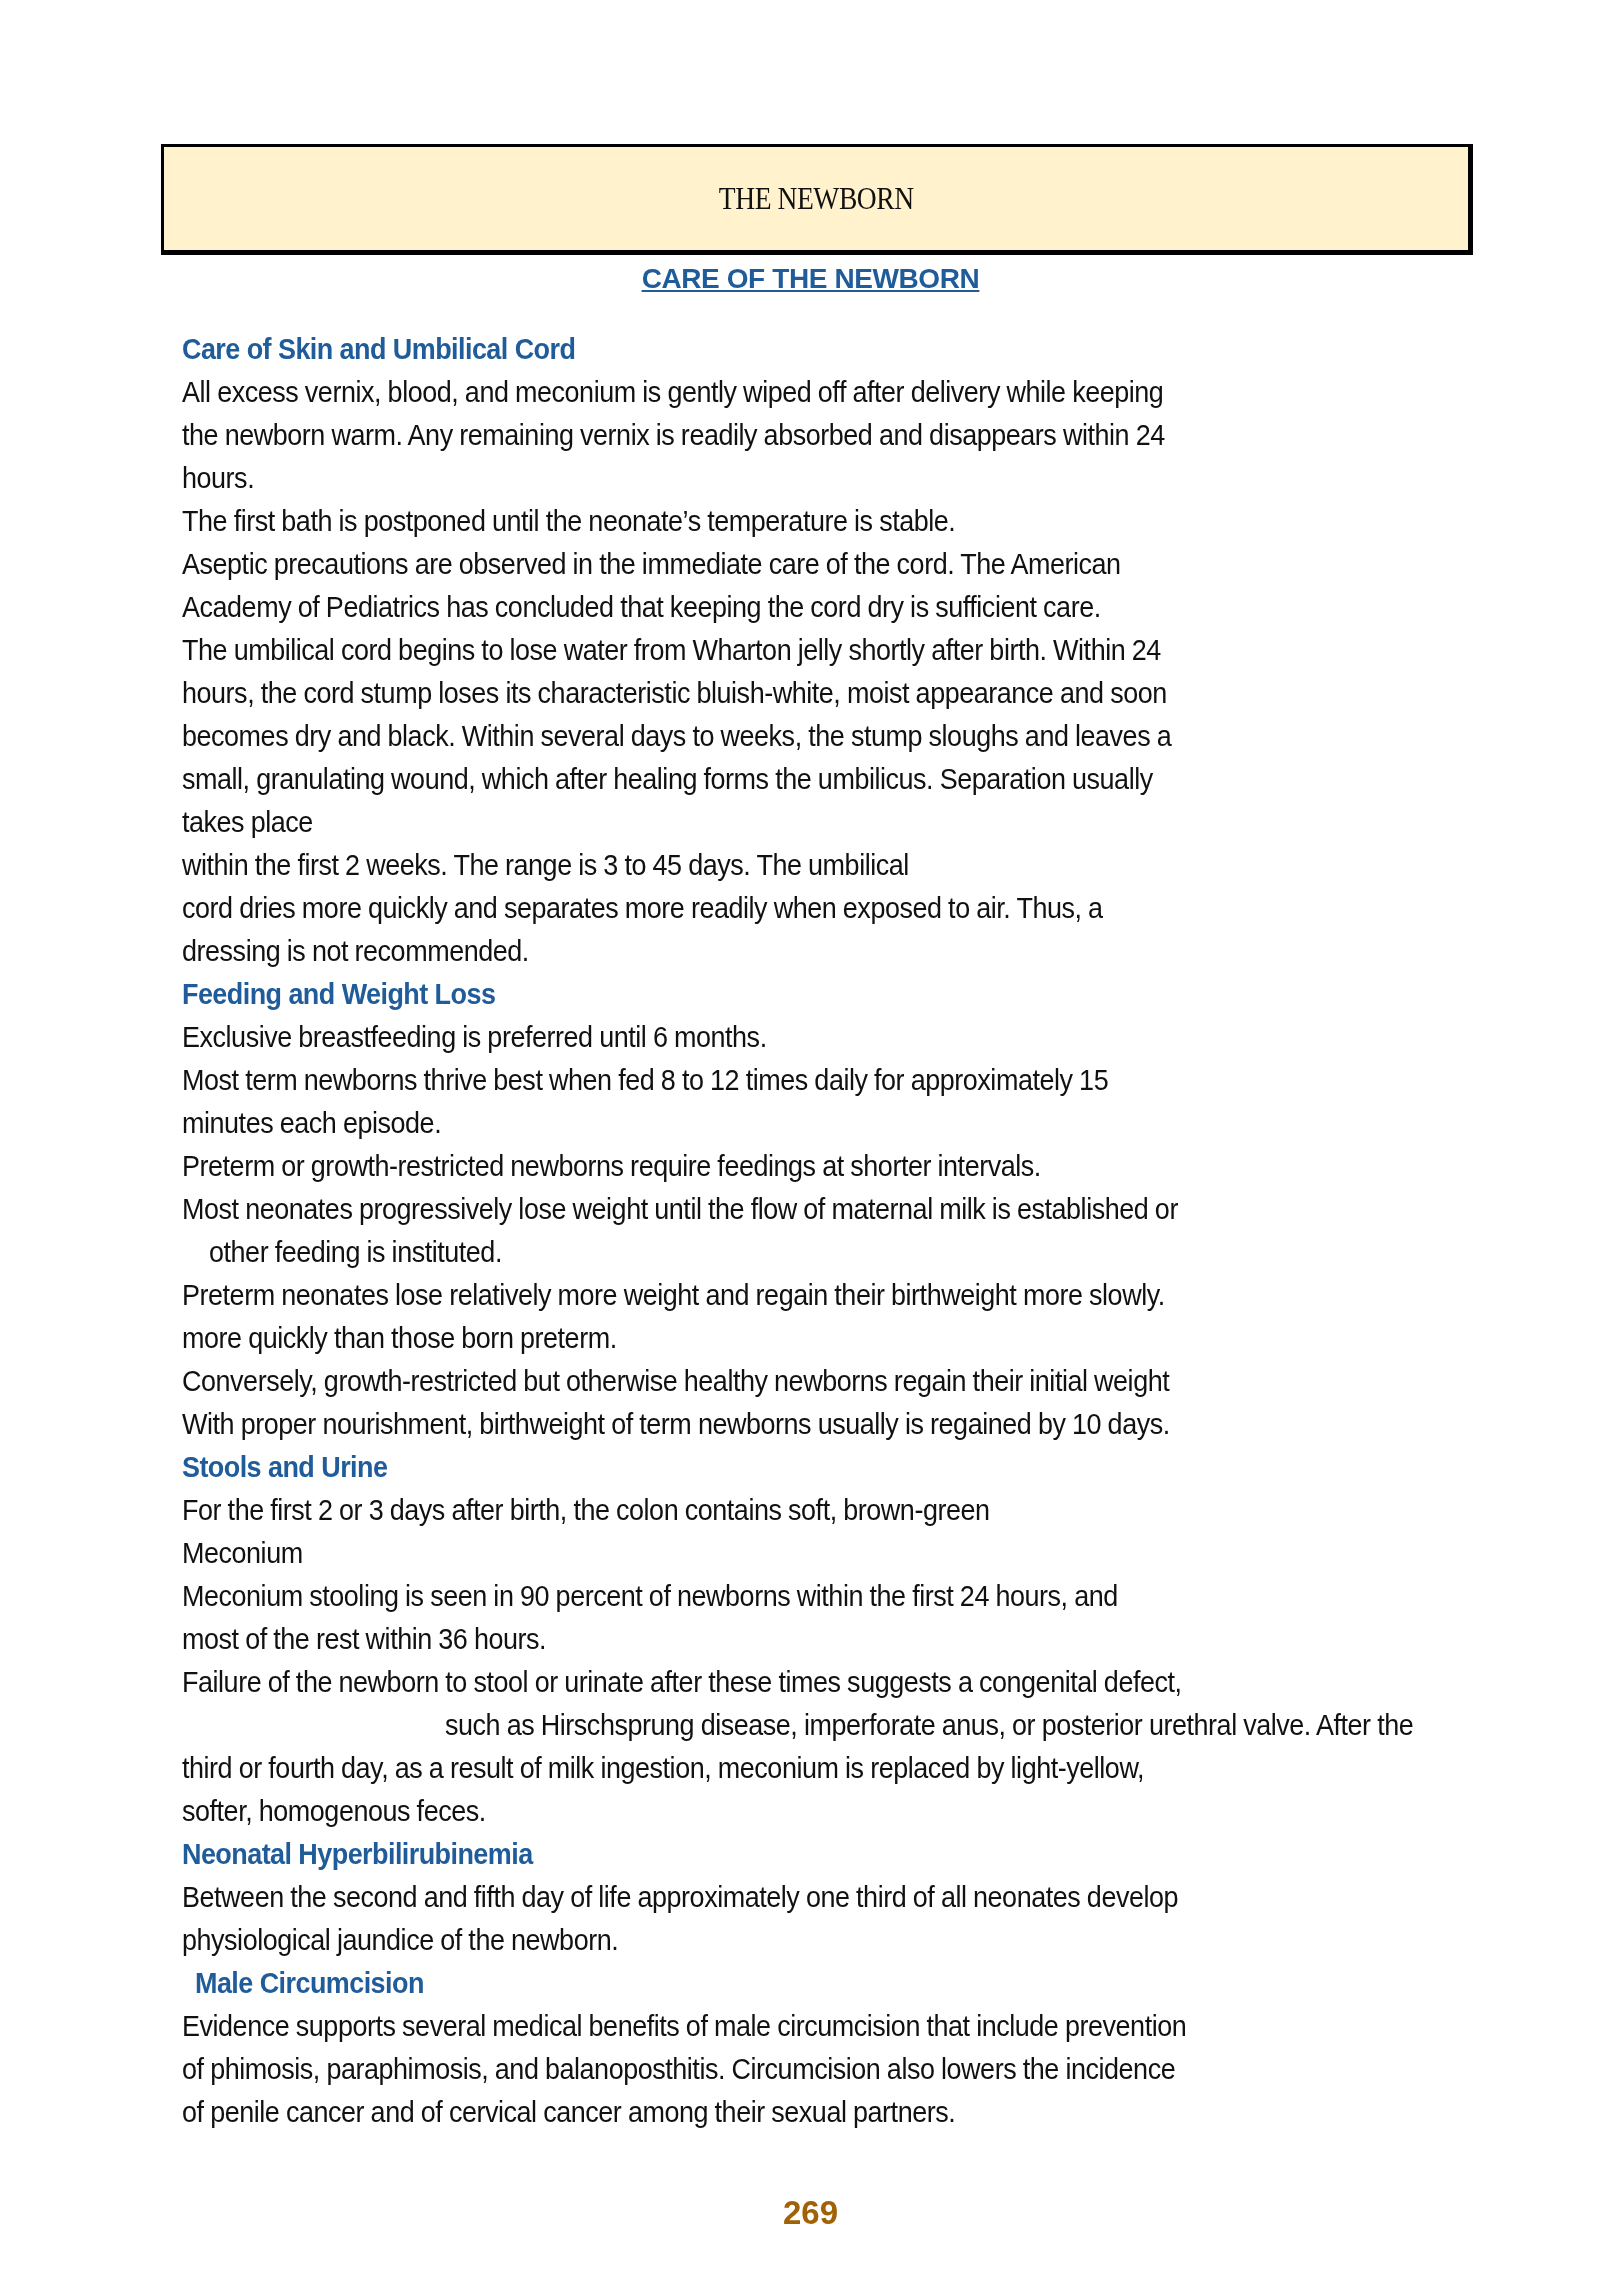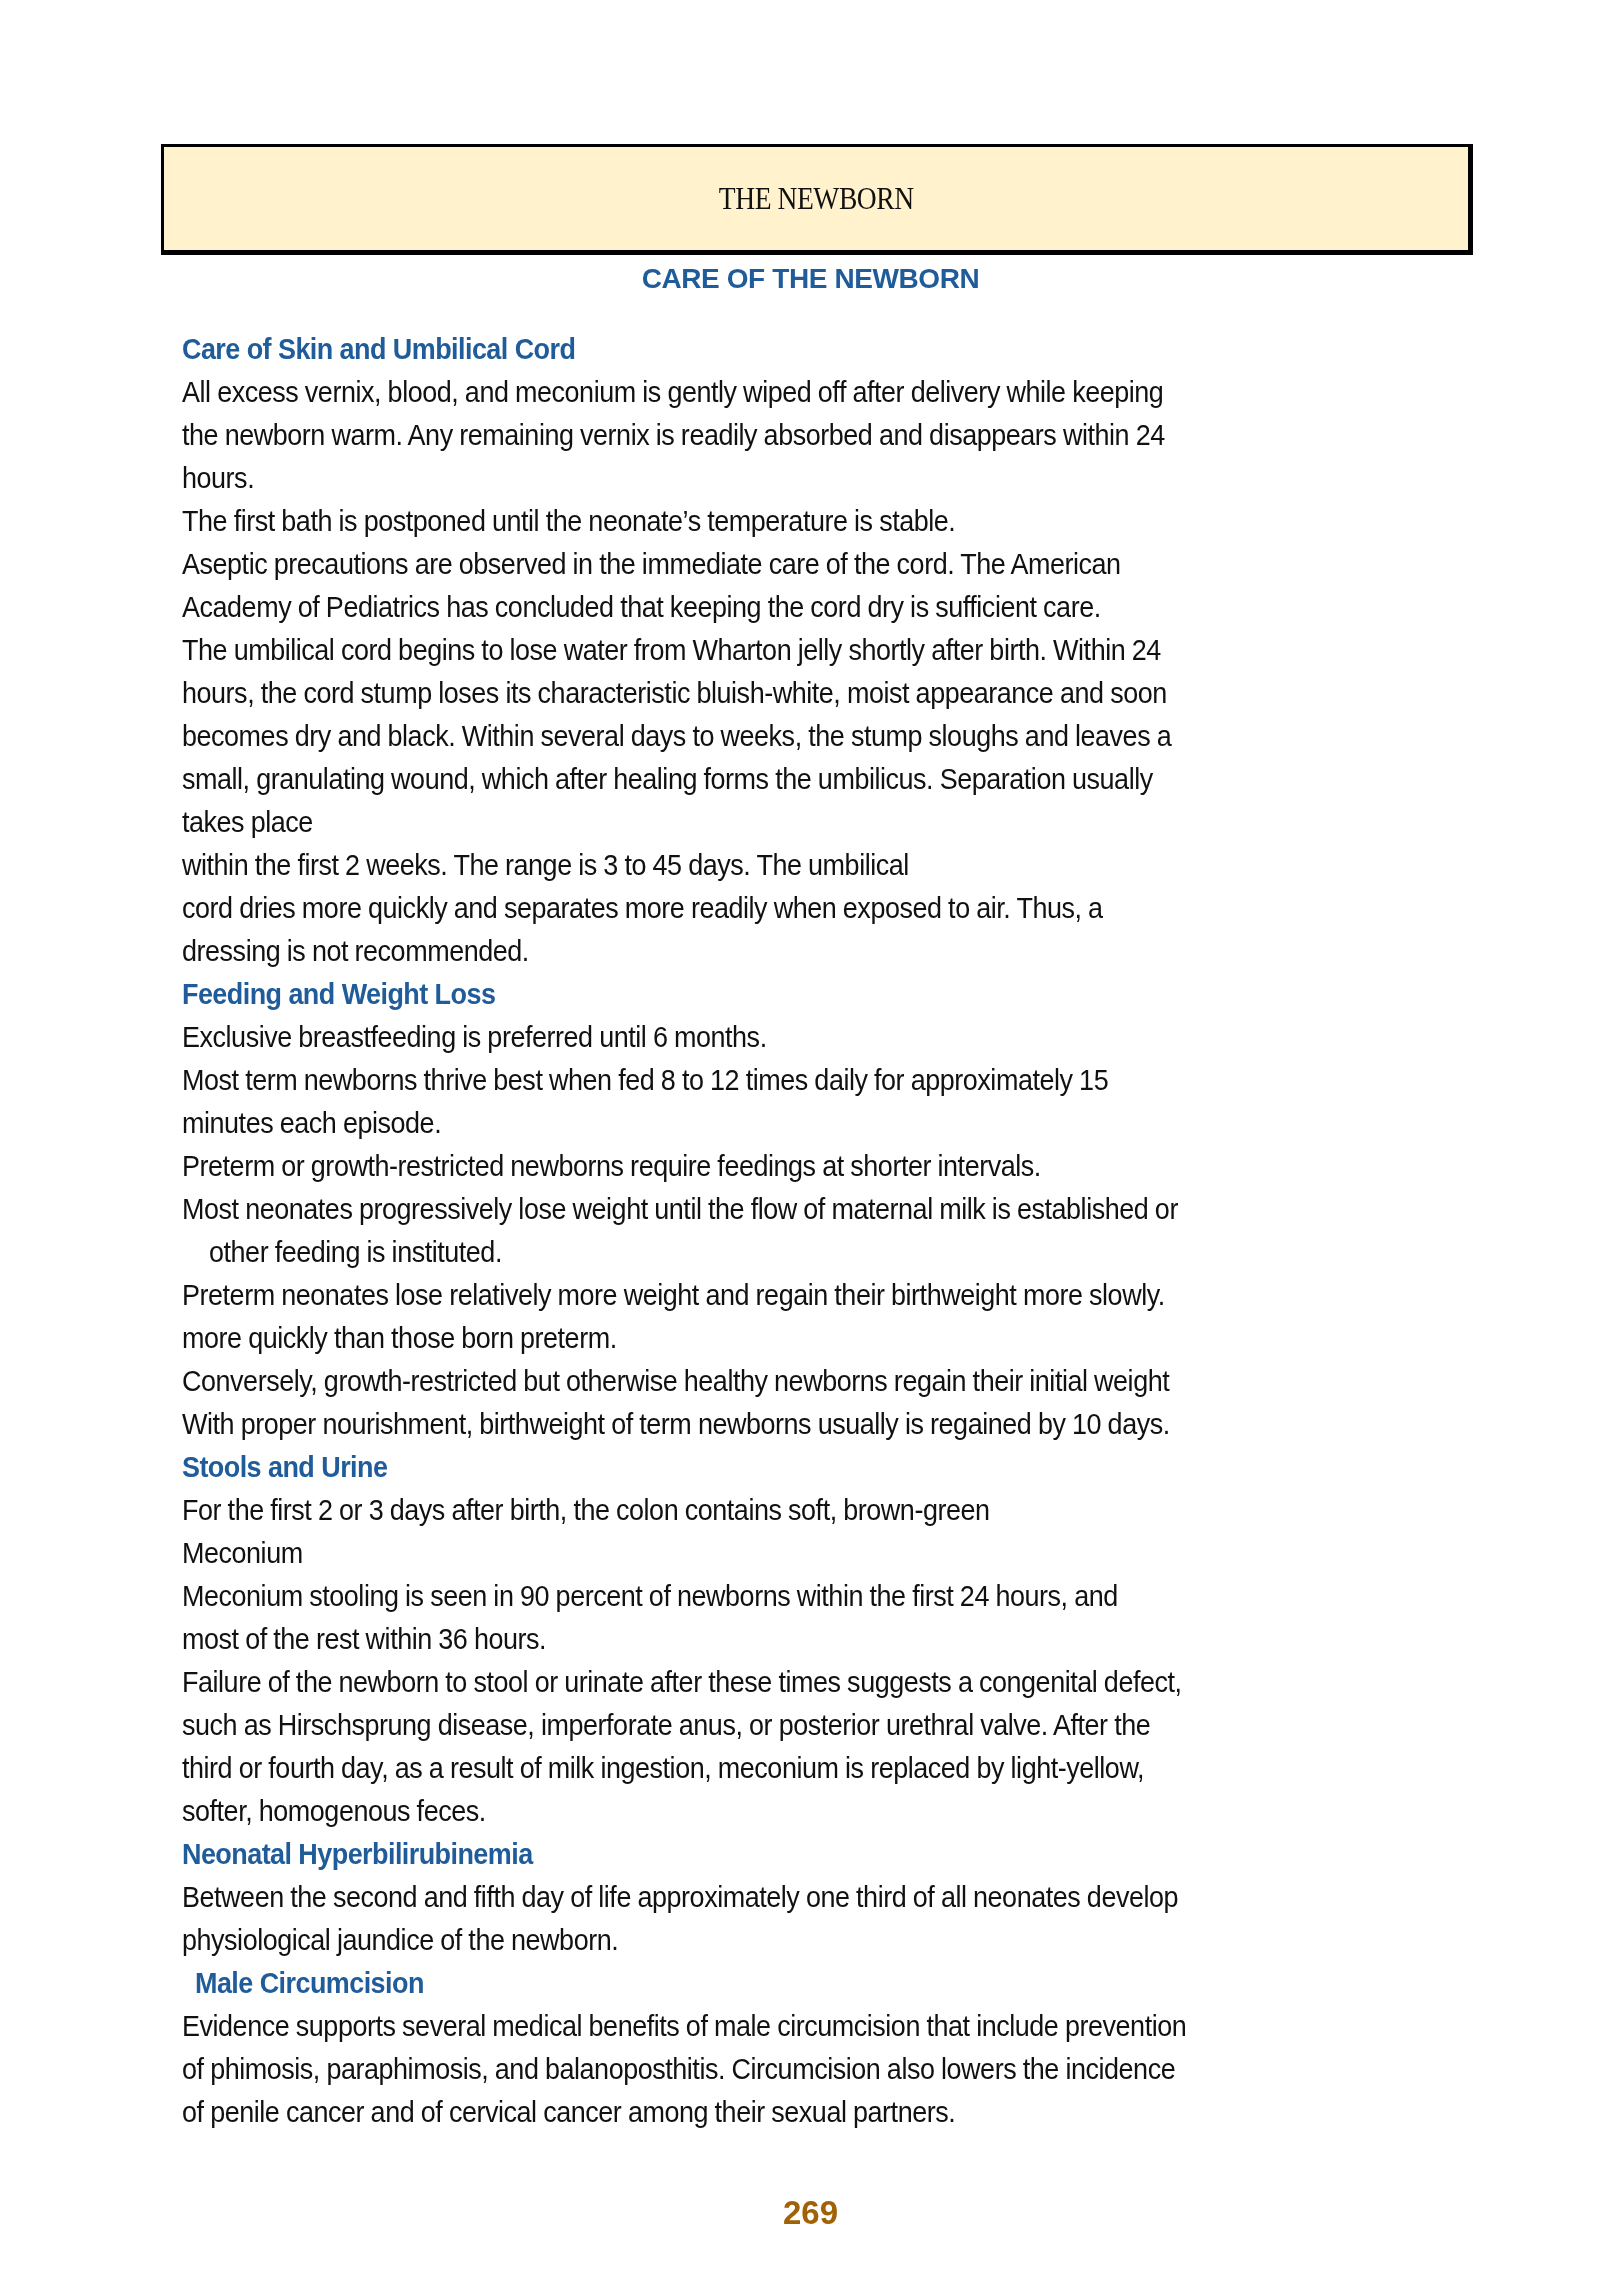--- a/index.html
+++ b/index.html
@@ -12,21 +12,21 @@
     border-right: 5.9px solid #000; border-bottom: 5.9px solid #000;
     display: flex; align-items: center; justify-content: center;
   }
   .chapter-title {
     font-family: "Liberation Serif", serif; font-size: 32px; color: #111;
     letter-spacing: -0.5px; transform: scaleX(0.86); display: inline-block;
   }
   .section-title {
     position: absolute; left: 0; width: 1621px; top: 263px; text-align: center;
     font-family: "Liberation Sans", sans-serif; font-weight: bold; font-size: 28px;
-    color: #1F5C99; letter-spacing: -0.4px;
+    color: #1F5C99; letter-spacing: -0.4px; text-decoration: underline;
   }
   .content { position: absolute; left: 182px; top: 328px; width: 1304px; }
   .line {
     font-family: "Liberation Sans", sans-serif; font-size: 29px; color: #111;
     height: 43px; line-height: 43px; white-space: nowrap;
     letter-spacing: -0.5px; word-spacing: -0.5px;
   }
   .heading {
     font-family: "Liberation Sans", sans-serif; font-size: 29px; font-weight: bold;
     color: #1F5C99; height: 43px; line-height: 43px; white-space: nowrap;
@@ -78,21 +78,21 @@
         <div class="line" style="display: block;"><span style="display: inline-block; transform-origin: left center; transform: scaleX(0.93);">Conversely, growth-restricted but otherwise healthy newborns regain their initial weight</span></div>
         <div class="line" style="display: block;"><span style="display: inline-block; transform-origin: left center; transform: scaleX(0.93);">With proper nourishment, birthweight of term newborns usually is regained by 10 days.</span></div>
       </div>
       <div>
         <div class="heading" style="display: block;"><span style="display: inline-block; transform-origin: left center; transform: scaleX(0.93);">Stools and Urine</span></div>
         <div class="line" style="display: block;"><span style="display: inline-block; transform-origin: left center; transform: scaleX(0.93);">For the first 2 or 3 days after birth, the colon contains soft, brown-green</span></div>
         <div class="line" style="display: block;"><span style="display: inline-block; transform-origin: left center; transform: scaleX(0.93);">Meconium</span></div>
         <div class="line" style="display: block;"><span style="display: inline-block; transform-origin: left center; transform: scaleX(0.93);">Meconium stooling is seen in 90 percent of newborns within the first 24 hours, and</span></div>
         <div class="line" style="display: block;"><span style="display: inline-block; transform-origin: left center; transform: scaleX(0.93);">most of the rest within 36 hours.</span></div>
         <div class="line" style="display: block;"><span style="display: inline-block; transform-origin: left center; transform: scaleX(0.93);">Failure of the newborn to stool or urinate after these times suggests a congenital defect,</span></div>
-        <div class="line" style="display: block;"><span style="display: inline-block; transform-origin: left center; transform: scaleX(0.93);">such as Hirschsprung disease, imperforate anus, or posterior urethral valve. After the</span></div>
+        <div class="line" style="display: block; text-align: right;"><span style="display: inline-block; transform-origin: left center; transform: scaleX(0.93);">such as Hirschsprung disease, imperforate anus, or posterior urethral valve. After the</span></div>
         <div class="line" style="display: block;"><span style="display: inline-block; transform-origin: left center; transform: scaleX(0.93);">third or fourth day, as a result of milk ingestion, meconium is replaced by light-yellow,</span></div>
         <div class="line" style="display: block;"><span style="display: inline-block; transform-origin: left center; transform: scaleX(0.93);">softer, homogenous feces.</span></div>
       </div>
       <div>
         <div class="heading" style="display: block;"><span style="display: inline-block; transform-origin: left center; transform: scaleX(0.93);">Neonatal Hyperbilirubinemia</span></div>
         <div class="line" style="display: block;"><span style="display: inline-block; transform-origin: left center; transform: scaleX(0.93);">Between the second and fifth day of life approximately one third of all neonates develop</span></div>
         <div class="line" style="display: block;"><span style="display: inline-block; transform-origin: left center; transform: scaleX(0.93);">physiological jaundice of the newborn.</span></div>
       </div>
       <div>
         <div class="heading" style="display: block; margin-left: 13px;"><span style="display: inline-block; transform-origin: left center; transform: scaleX(0.93);">Male Circumcision</span></div>

